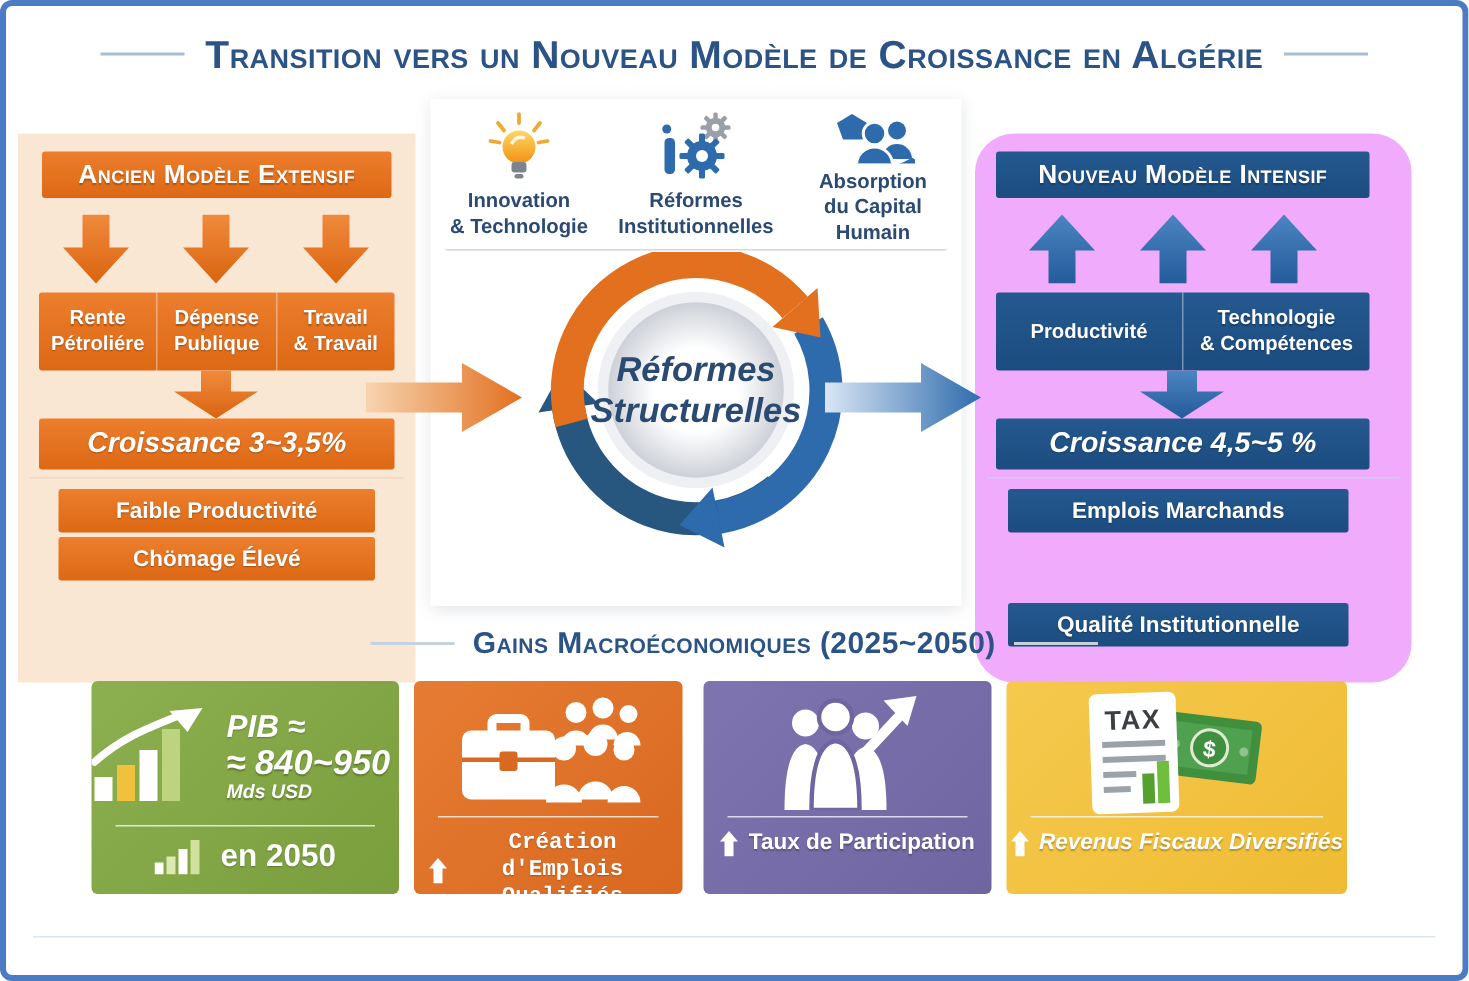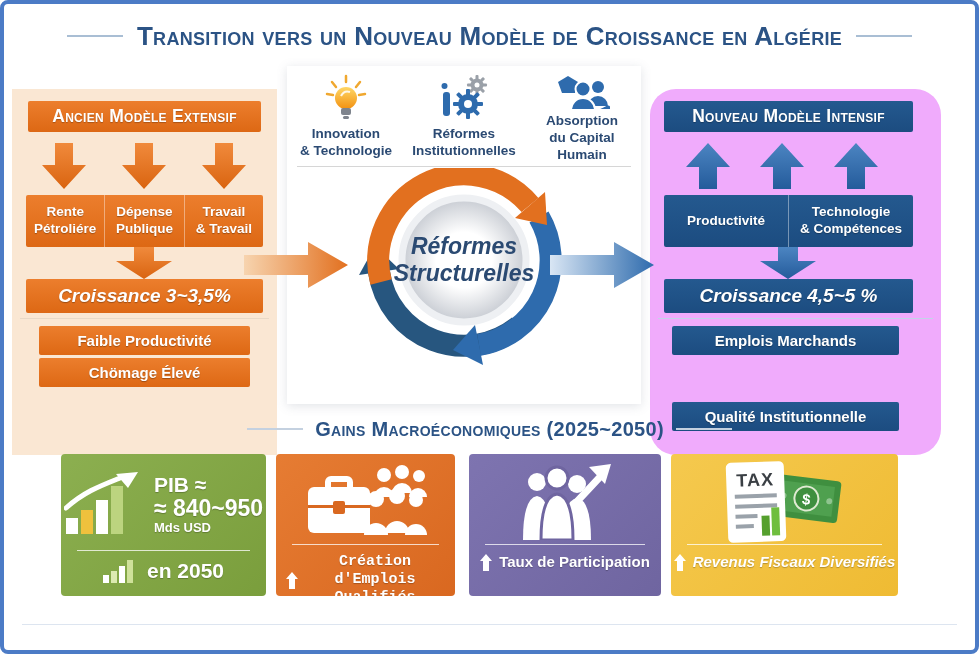--- a/index.html
+++ b/index.html
@@ -48,21 +48,21 @@
   .card-orange{left:272px;width:179px;background:linear-gradient(135deg,#E67C33,#D96820);font-family:Liberation Mono, monospace;}
   .card-purple{left:465px;width:192px;background:linear-gradient(135deg,#7E74B0,#6F65A0);}
   .card-yellow{left:667px;width:227px;background:linear-gradient(135deg,#F5C94E,#EFBB33);}
   .card-icon-area{display:flex;align-items:center;justify-content:center;height:84px;margin-top:6px;}
   .card-sep{height:1px;background:rgba(255,255,255,.75);margin:0 16px;}
   .card-caption{display:flex;align-items:center;justify-content:center;gap:7px;margin-top:8px;
     font-weight:bold;font-size:15px;line-height:1.2;text-align:center;text-shadow:0 1px 1px rgba(0,0,0,.25);}
   .caption-text{max-width:140px;}
   .italic{font-style:italic;}
   
-  .pib-top{display:flex;align-items:center;justify-content:center;gap:10px;height:92px;margin-top:4px;}
+  .pib-top{display:flex;align-items:center;gap:10px;height:92px;margin-top:4px;font-style:italic;}
   .pib-text{display:flex;flex-direction:column;align-items:flex-start;line-height:1.1;text-shadow:0 1px 1px rgba(0,0,0,.25);}
   .pib-l1{font-weight:bold;font-size:21px;}
   .pib-l2{font-weight:bold;font-size:23px;}
   .pib-l3{font-weight:bold;font-size:13px;}
   .pib-bottom{display:flex;align-items:flex-end;justify-content:center;gap:8px;margin-top:6px;}
   .pib-year{font-weight:bold;font-size:21px;text-shadow:0 1px 1px rgba(0,0,0,.25);}
   .foot-line{position:absolute;top:620px;left:18px;right:18px;height:1px;background:#DDE5F0;}
   svg{display:block;}
 </style>
 </head>

